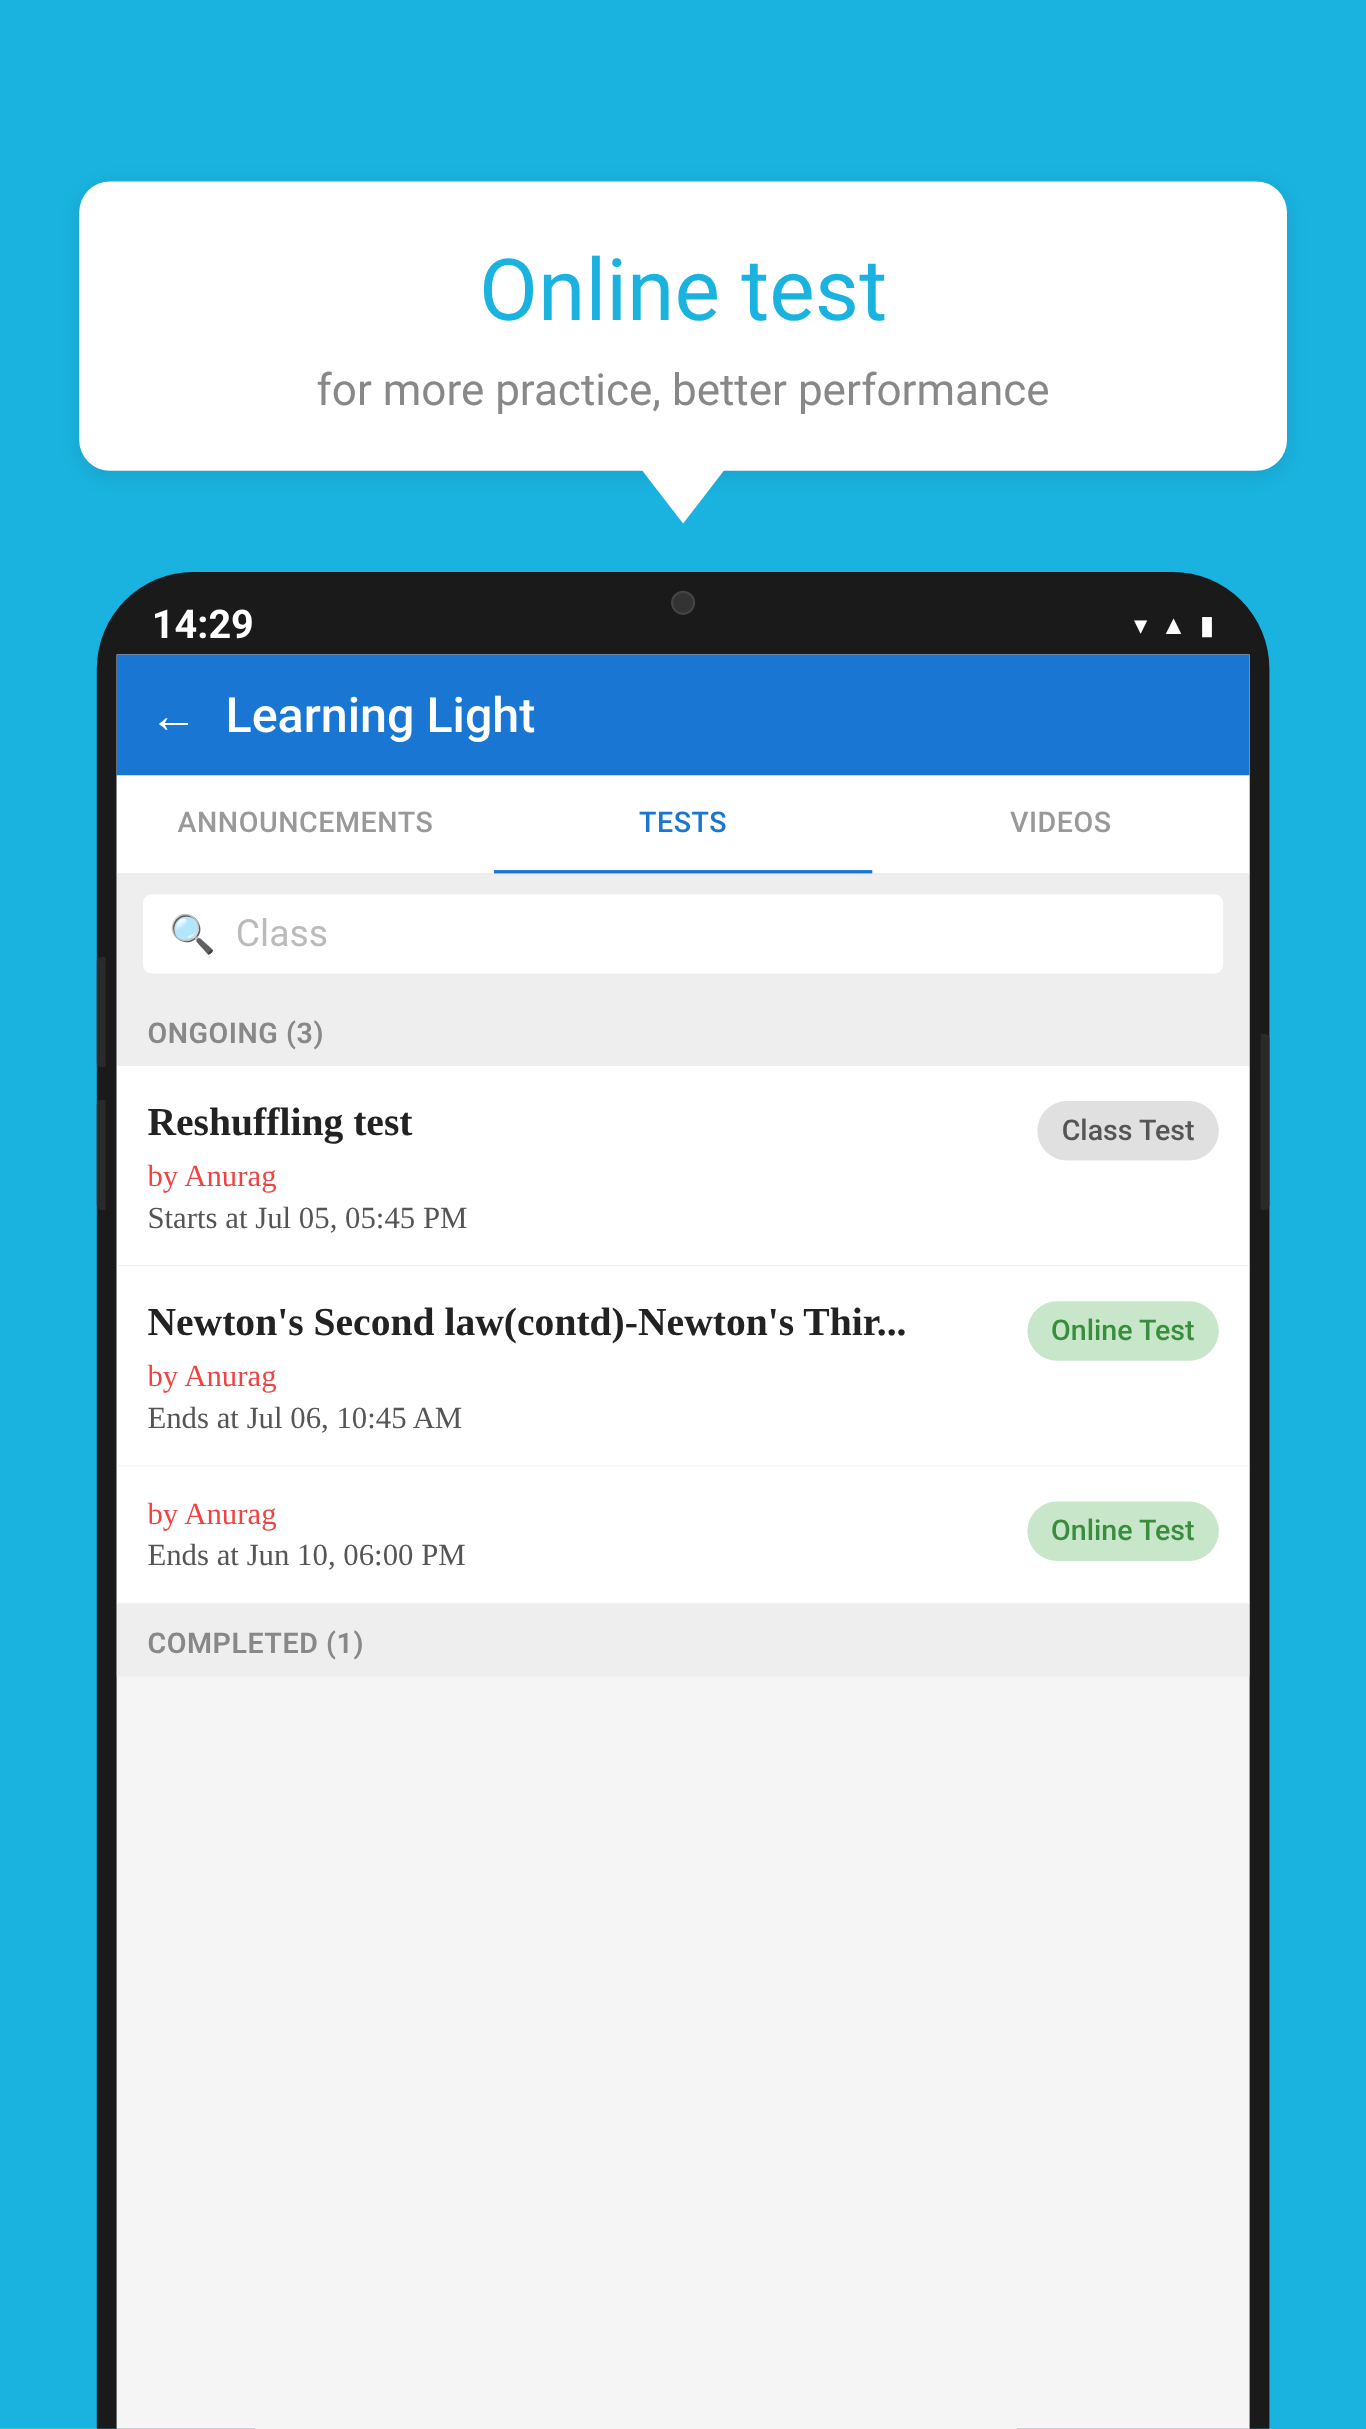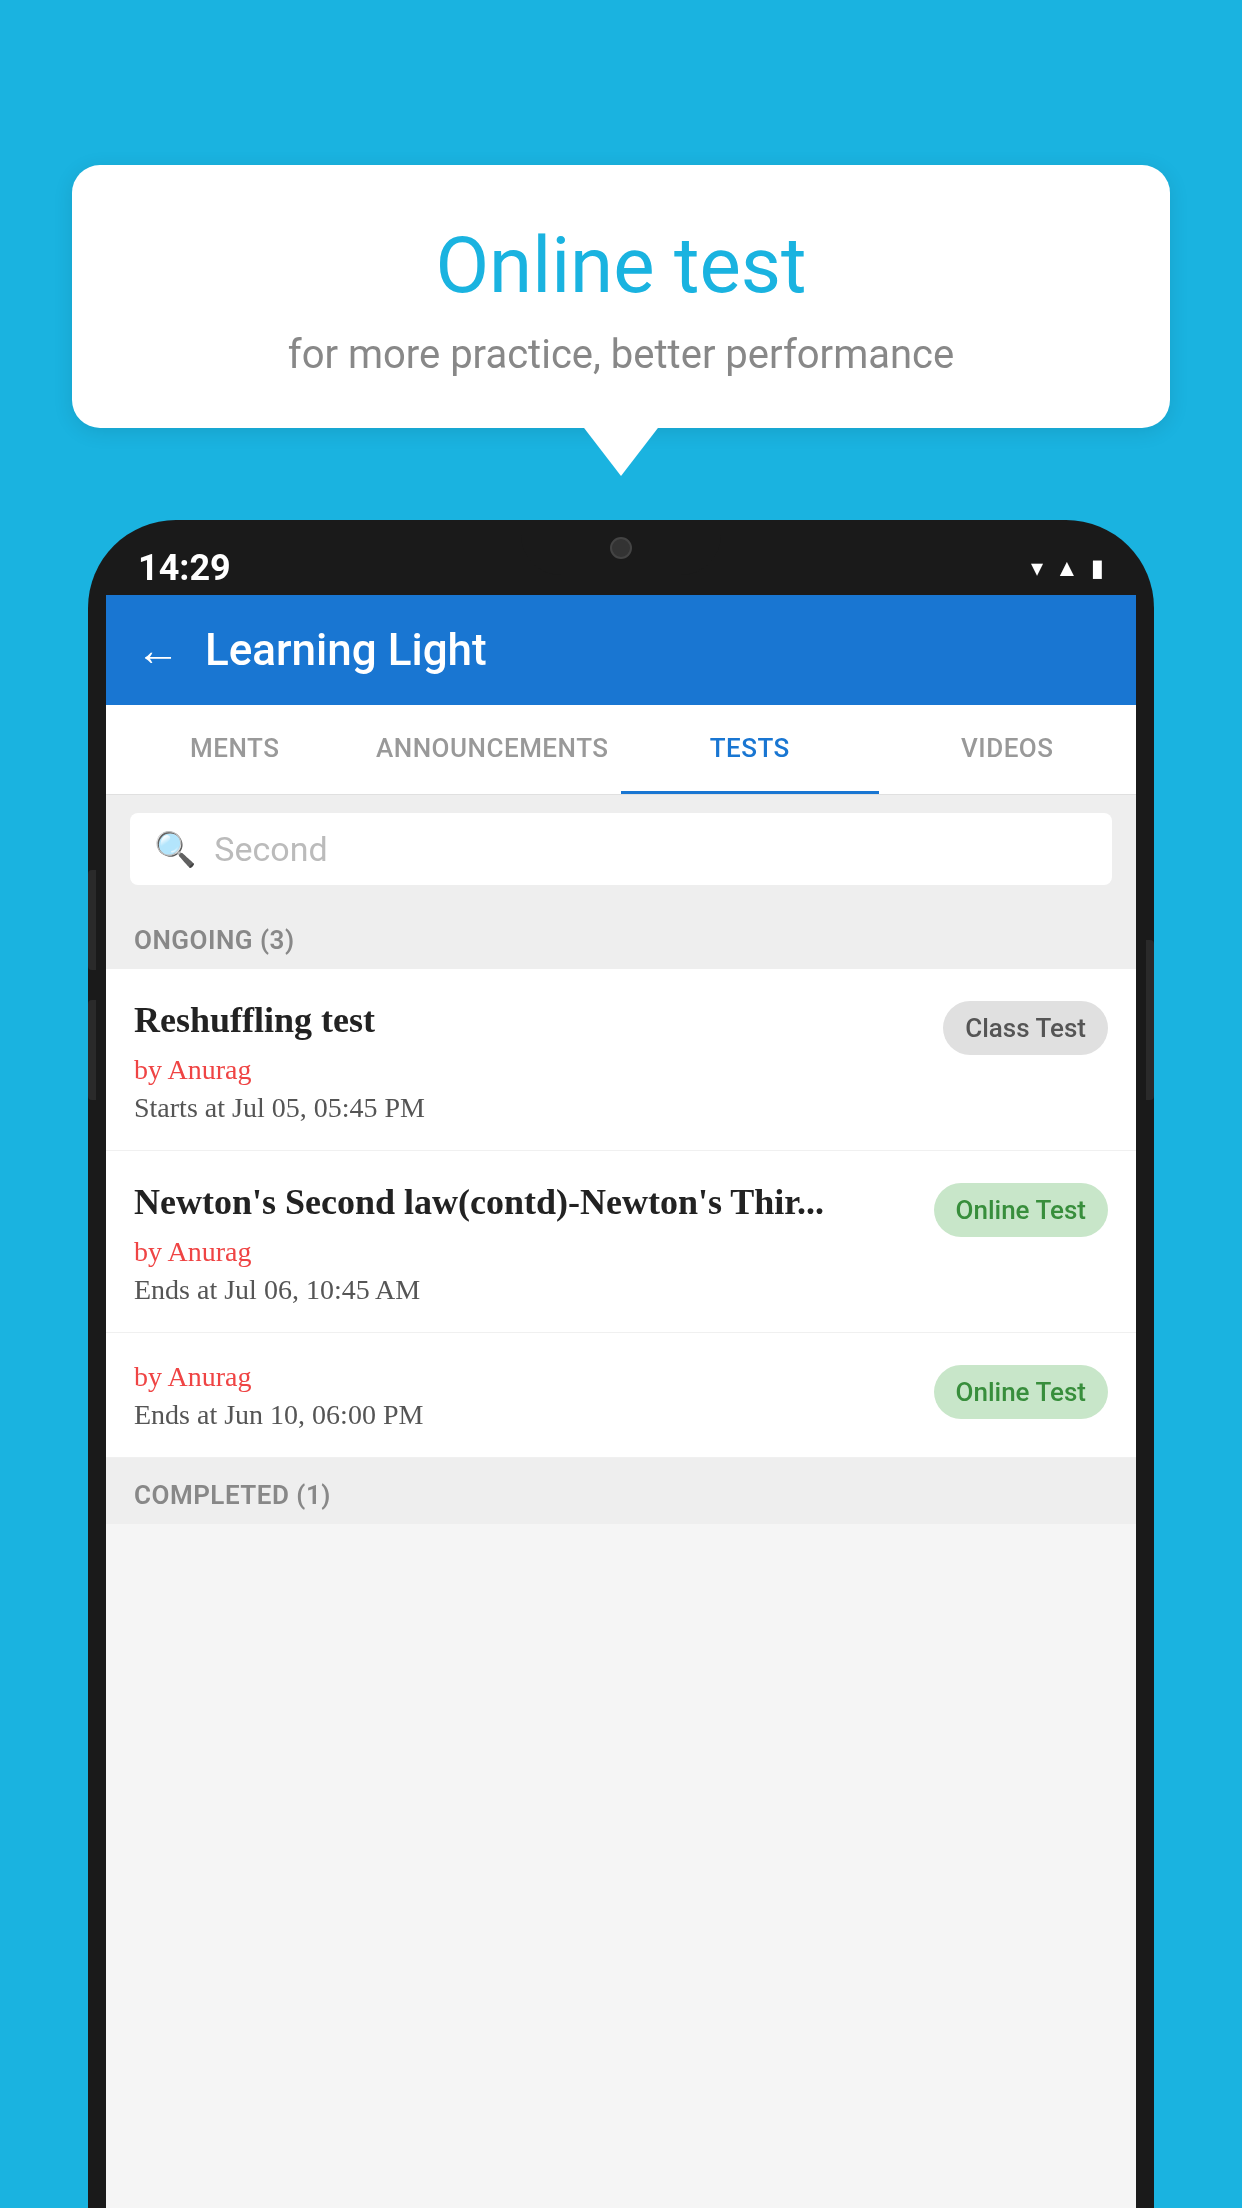--- a/index.html
+++ b/index.html
@@ -317,37 +317,34 @@
 
   <div class="phone-screen">
 
     <div class="app-header">
       <span class="back-arrow">←</span>
       <span class="app-title">Learning Light</span>
     </div>
 
     <div class="tabs-bar">
       <div class="tab">
-        <span>MENTS</span>
-      </div>
-      <div class="tab">
         <span>ANNOUNCEMENTS</span>
       </div>
       <div class="tab active">
         <span>TESTS</span>
       </div>
       <div class="tab">
         <span>VIDEOS</span>
       </div>
     </div>
 
     <div class="search-bar-container">
       <div class="search-bar">
         <span class="search-icon-unicode">🔍</span>
-        <span class="search-placeholder">Second</span>
+        <span class="search-placeholder">Class</span>
       </div>
     </div>
 
     <div class="section-header">ONGOING (3)</div>
 
     <div class="test-list">
 
       <div class="test-item">
         <div class="test-info">
           <div class="test-name">Reshuffling test</div>

